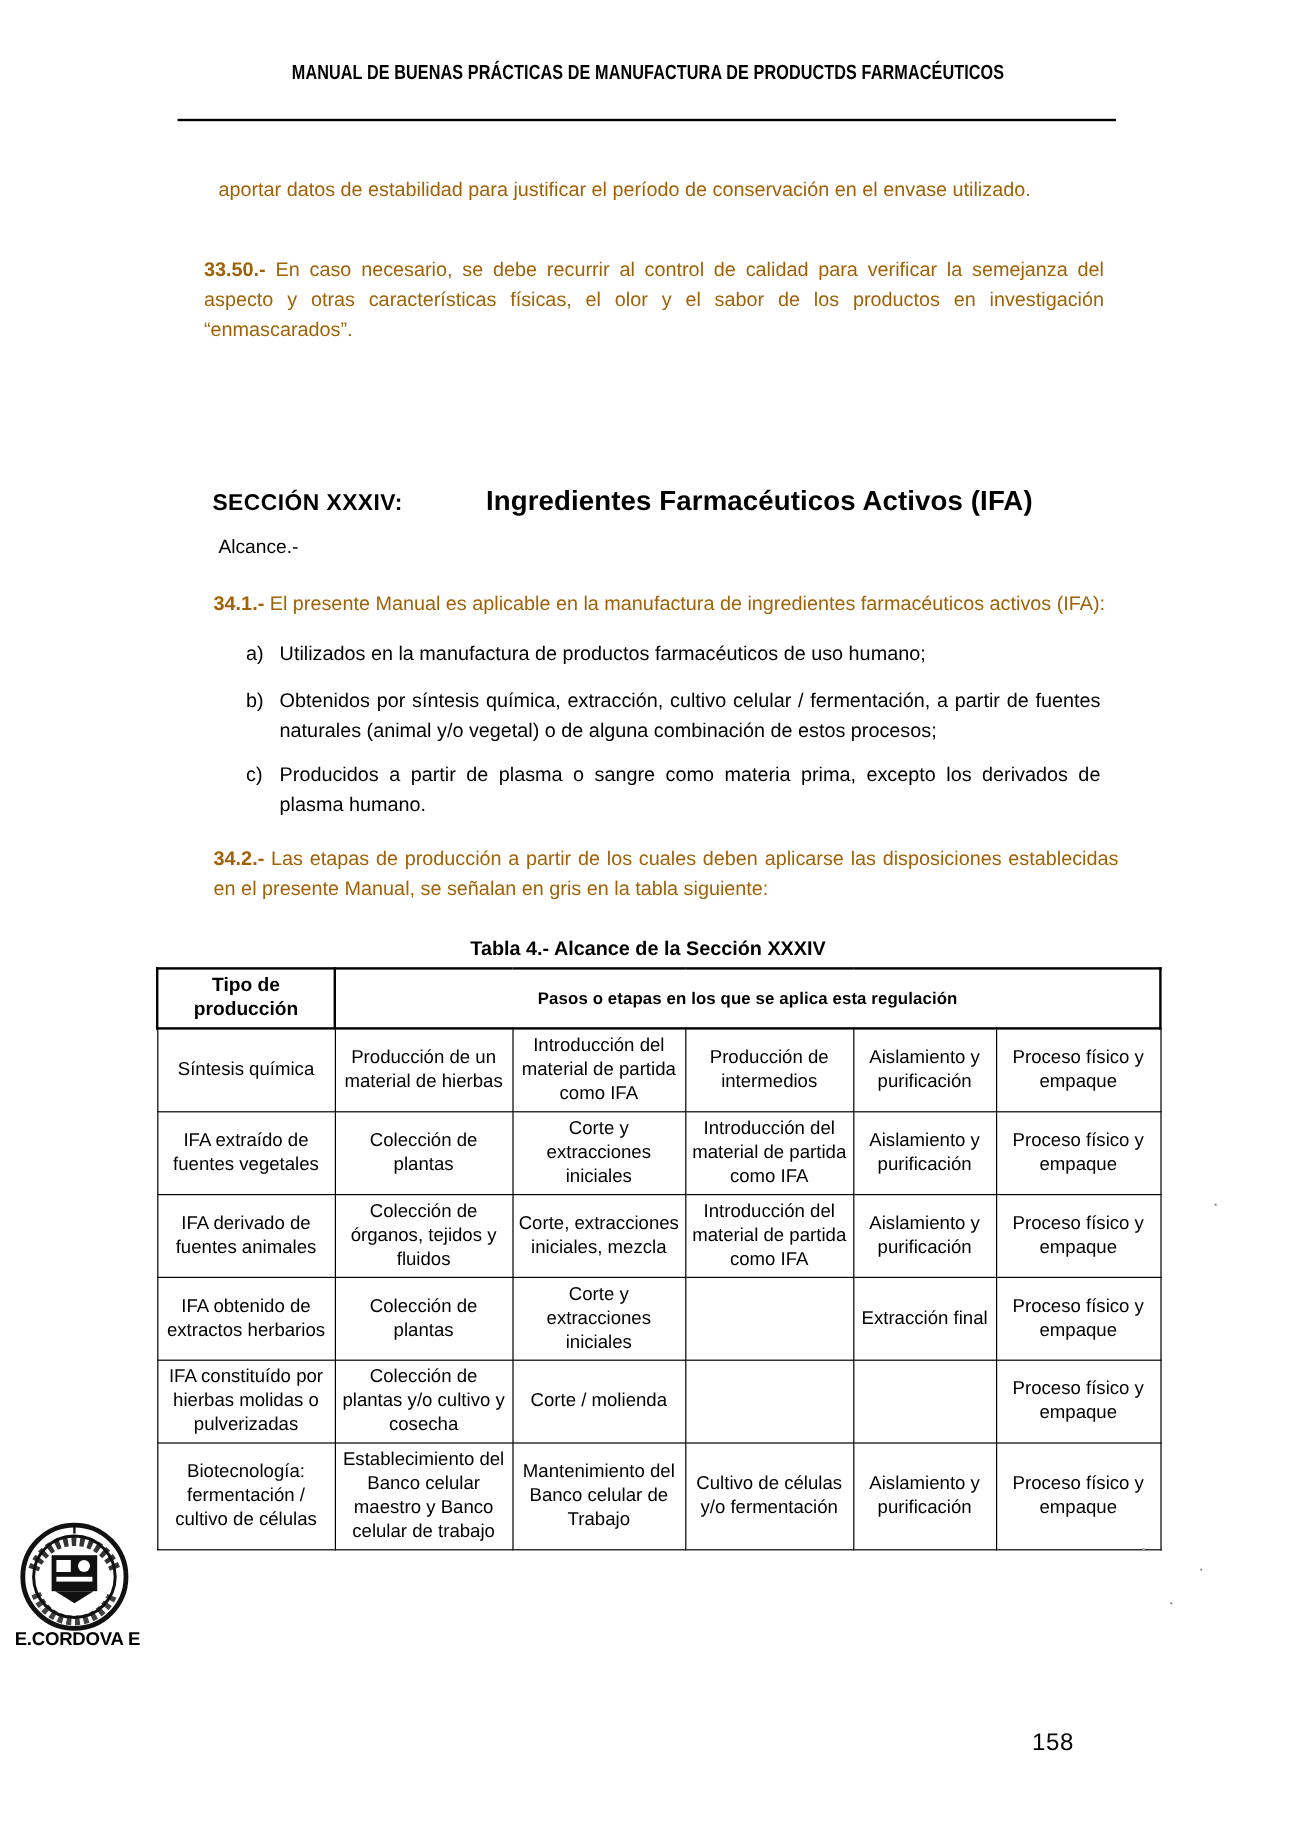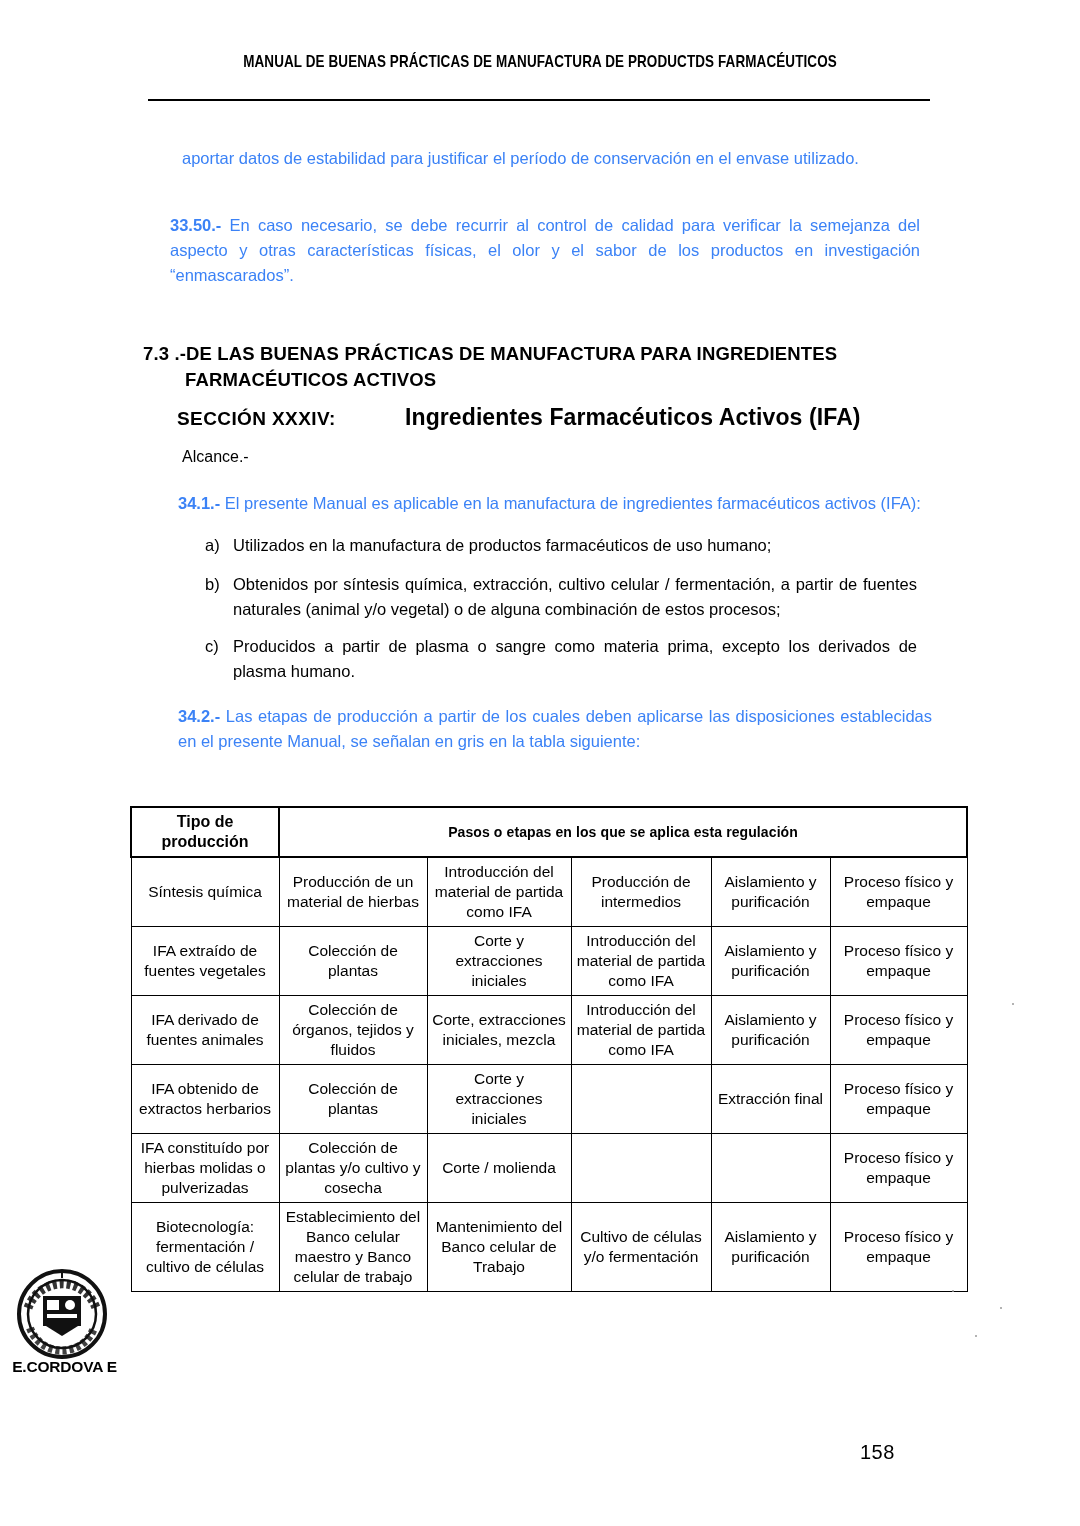--- a/index.html
+++ b/index.html
@@ -44,21 +44,21 @@
     height: 2px;
     background: #000;
   }
 
   
   .para {
     position: absolute;
     font-size: 16.5px;
     line-height: 25px;
     text-align: justify;
-    color: #3b82f6;
+    color: #a16207;
   }
   .para b { font-weight: bold; }
 
   #p-aportar { top: 146px; left: 182px; width: 750px; }
   #p-3350    { top: 213px; left: 170px; width: 750px; }
 
   
   .h-73 {
     position: absolute;
     top: 341px;
@@ -200,24 +200,20 @@
 
   <div class="doc-header">MANUAL DE BUENAS PRÁCTICAS DE MANUFACTURA DE PRODUCTDS FARMACÉUTICOS</div>
   <div class="header-rule"></div>
 
   <div class="para" id="p-aportar">aportar datos de estabilidad para justificar el período de conservación en el envase utilizado.</div>
 
   <div class="para" id="p-3350">
     <b>33.50.-</b><span> En caso necesario, se debe recurrir al control de calidad para verificar la semejanza del aspecto y otras características físicas, el olor y el sabor de los productos en investigación “enmascarados”.</span>
   </div>
 
-  <div class="h-73">
-    <span class="hang">7.3 .-DE LAS BUENAS PRÁCTICAS DE MANUFACTURA PARA INGREDIENTES</span>
-    <span class="line2">FARMACÉUTICOS ACTIVOS</span>
-  </div>
 
   <div class="h-seccion">
     <span class="sec-label">SECCIÓN  XXXIV:</span><span class="sec-title">Ingredientes Farmacéuticos Activos (IFA)</span>
   </div>
 
   <div class="alcance">Alcance.-</div>
 
   <div class="para" id="p-341">
     <b>34.1.-</b><span> El presente Manual es aplicable en la manufactura de ingredientes farmacéuticos activos (IFA):</span>
   </div>
@@ -232,20 +228,21 @@
   </div>
   <div class="li" id="li-c">
     <span class="mk">c)</span>
     <span class="tx">Producidos a partir de plasma o sangre como materia prima, excepto los derivados de plasma humano.</span>
   </div>
 
   <div class="para" id="p-342">
     <b>34.2.-</b><span> Las etapas de producción a partir de los cuales deben aplicarse las disposiciones establecidas en el presente Manual, se señalan en gris en la tabla siguiente:</span>
   </div>
 
+  <div class="table-caption">Tabla 4.- Alcance de la Sección XXXIV</div>
 
   <table class="scope">
     <colgroup>
       <col class="c1">
         <col class="c2">
         <col class="c3">
         <col class="c4">
         <col class="c5">
         <col class="c6">
     </colgroup>

